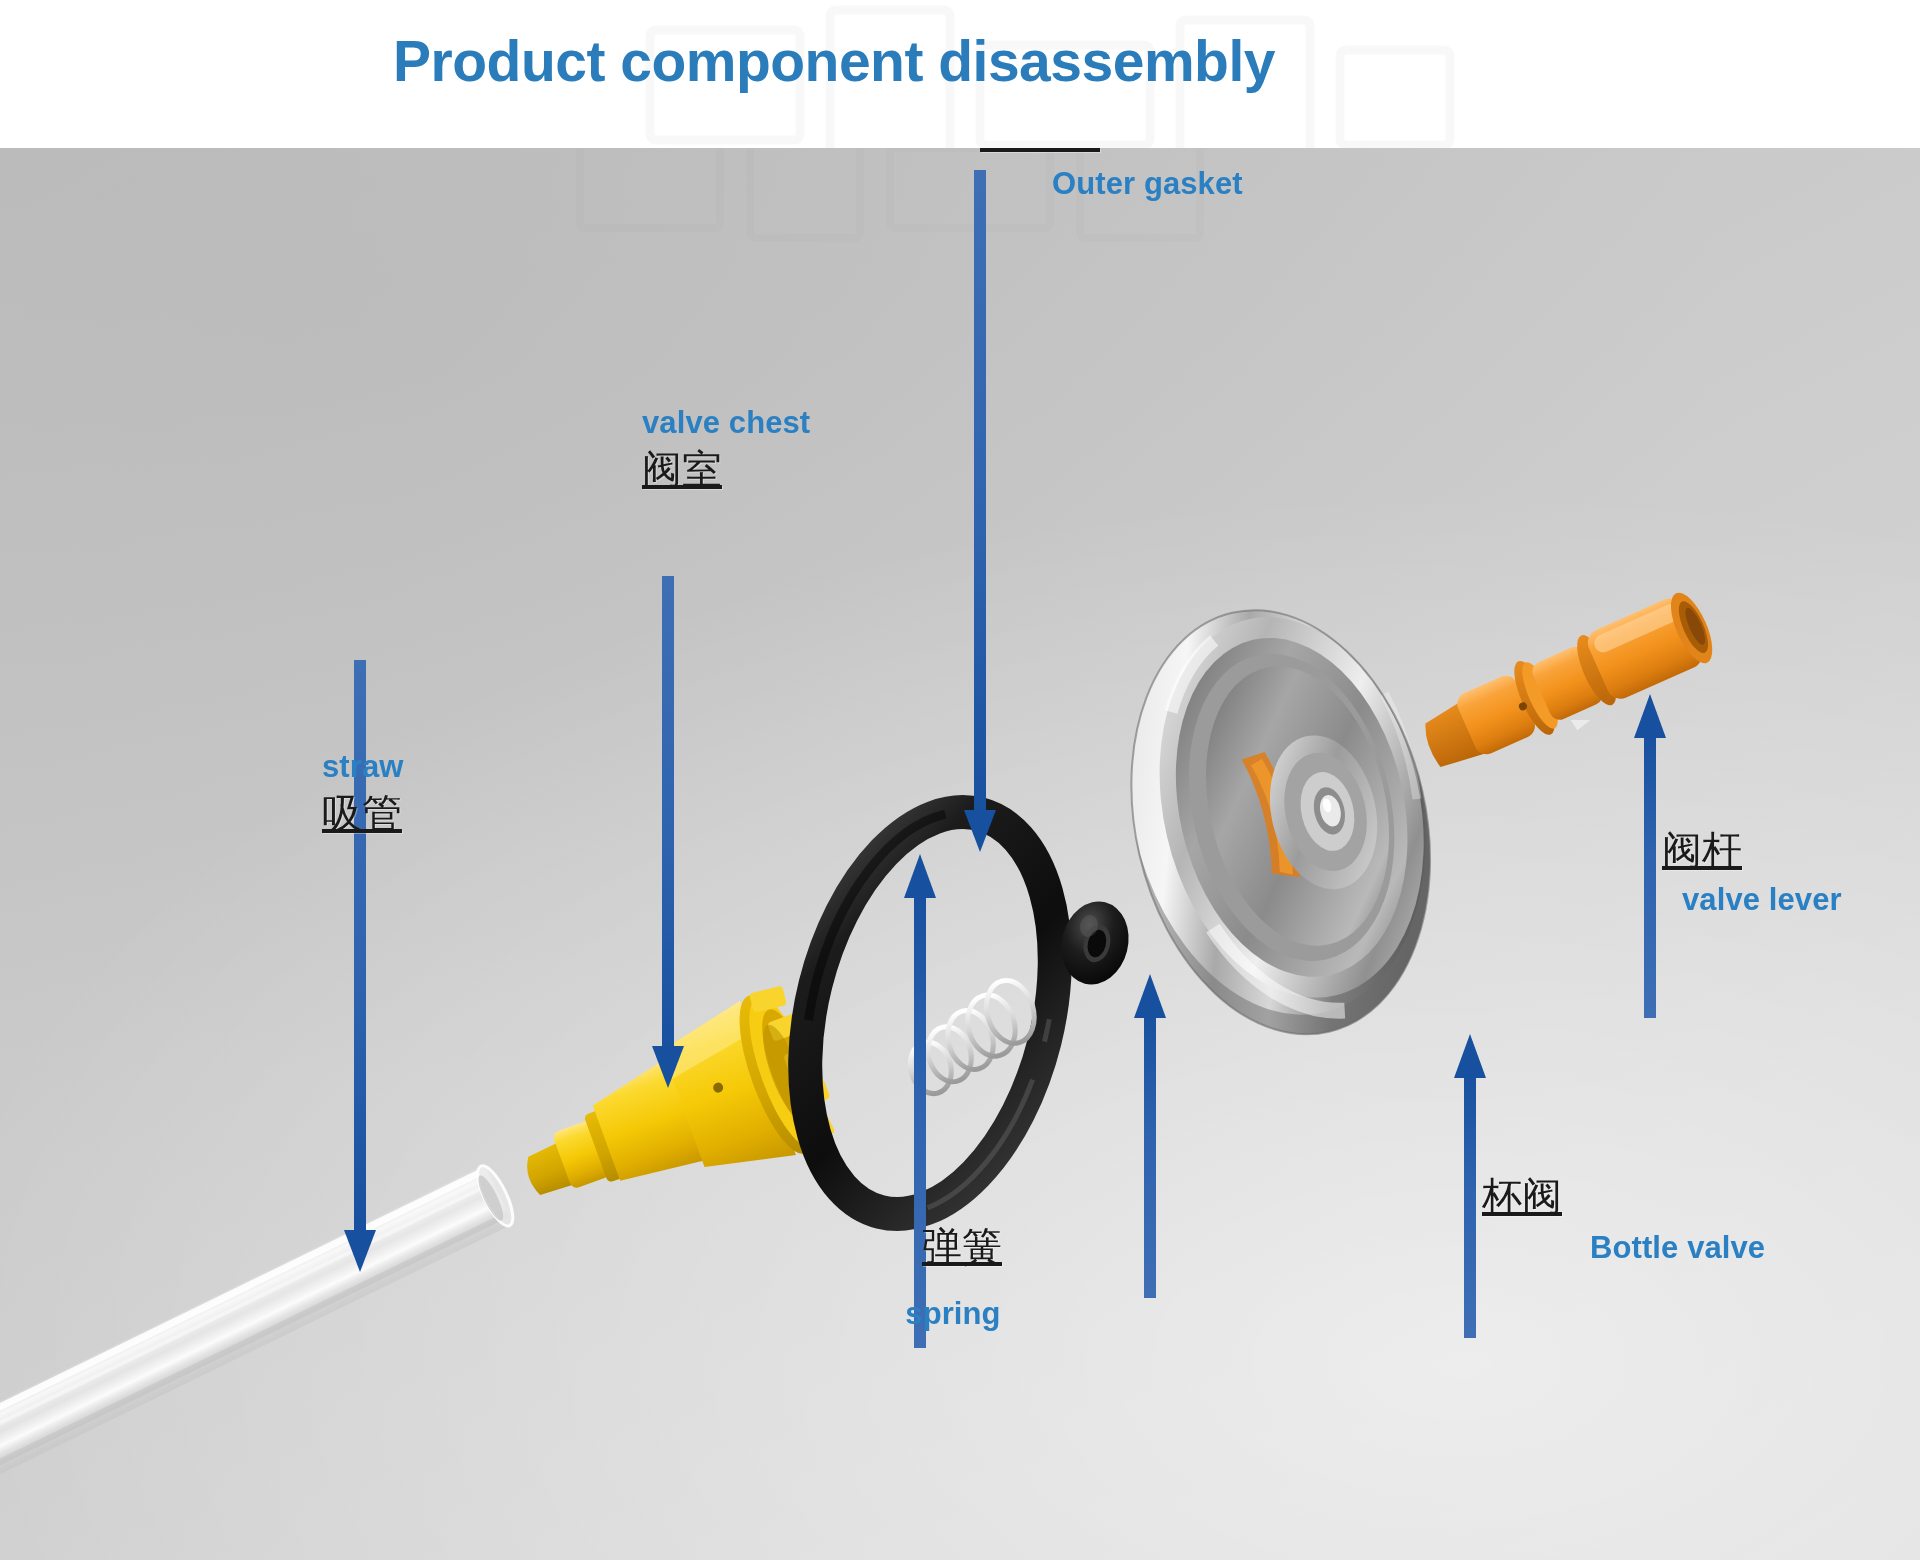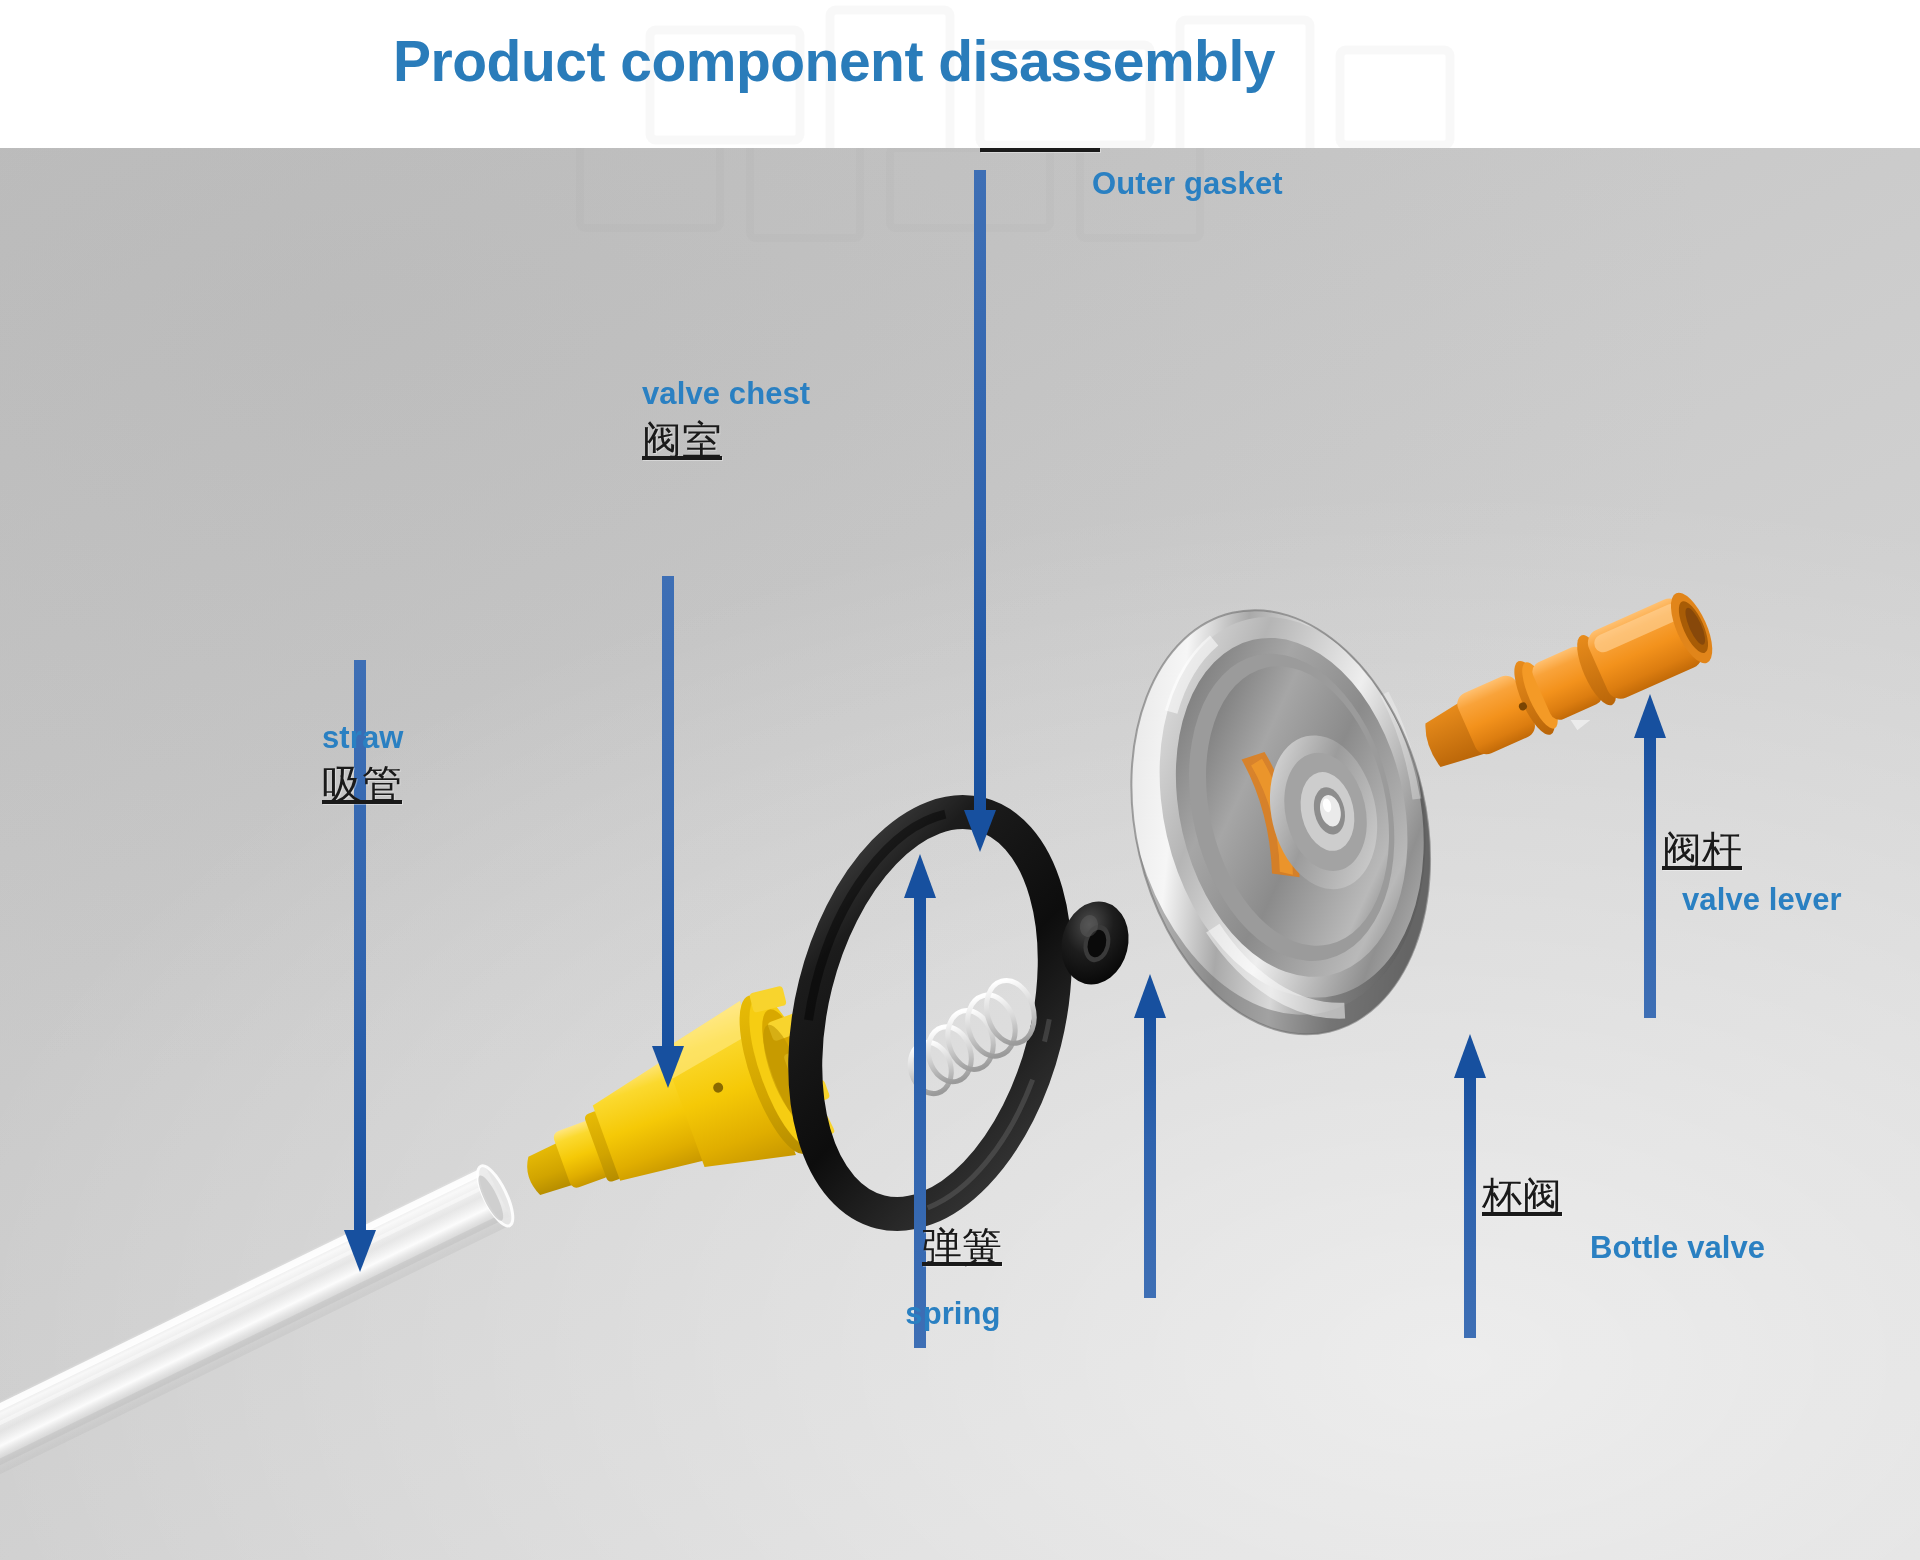--- a/index.html
+++ b/index.html
@@ -45,20 +45,21 @@
   .label{position:absolute;white-space:nowrap;line-height:1.04;}
   .cn{
     color:#1a1a1a;font-size:40px;font-weight:400;
     font-family:"DejaVu Sans","Liberation Sans",sans-serif;
     text-shadow:1px 1px 0 rgba(255,255,255,.35);
     text-decoration:underline;
   }
   .en{
     color:#2a80c2;font-size:31px;font-weight:bold;letter-spacing:.1px;
     font-family:"Liberation Sans","DejaVu Sans",sans-serif;
+    margin-top:29px;
   }
 
   
   .arrow{position:absolute;pointer-events:none;}
 
   
   .part{position:absolute;}
 </style>
 </head>
 <body>
@@ -358,21 +359,21 @@
       <div class="cn" style="margin-top:10px;">吸管</div>
     </div>
 
     <div class="label" style="left:642px;top:230px;">
       <div class="en">valve chest</div>
       <div class="cn" style="margin-top:10px;">阀室</div>
     </div>
 
     <div class="label" style="left:980px;top:-36px;">
       <div class="cn">外垫圈</div>
-      <div class="en" style="margin-top:14px;margin-left:112px;text-align:right;">Outer gasket</div>
+      <div class="en" style="margin-top:14px;margin-left:72px;text-align:right;">Outer gasket</div>
     </div>
 
     <div class="label" style="left:922px;top:1078px;">
       <div class="cn">弹簧</div>
       <div class="en" style="margin-top:30px;margin-left:-18px;text-align:center;">spring</div>
     </div>
 
 
     <div class="label" style="left:1482px;top:1028px;">
       <div class="cn">杯阀</div>

